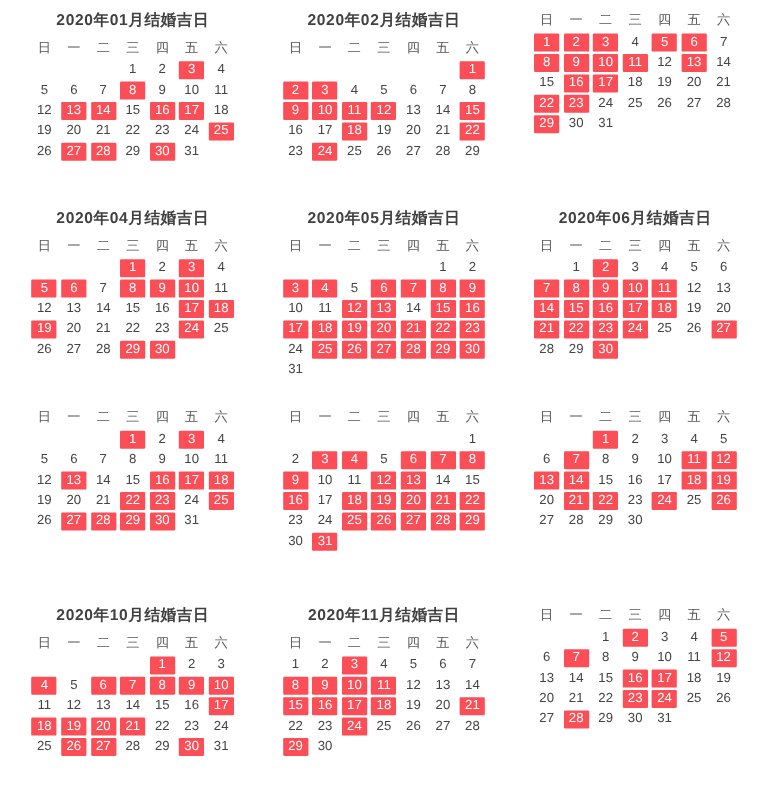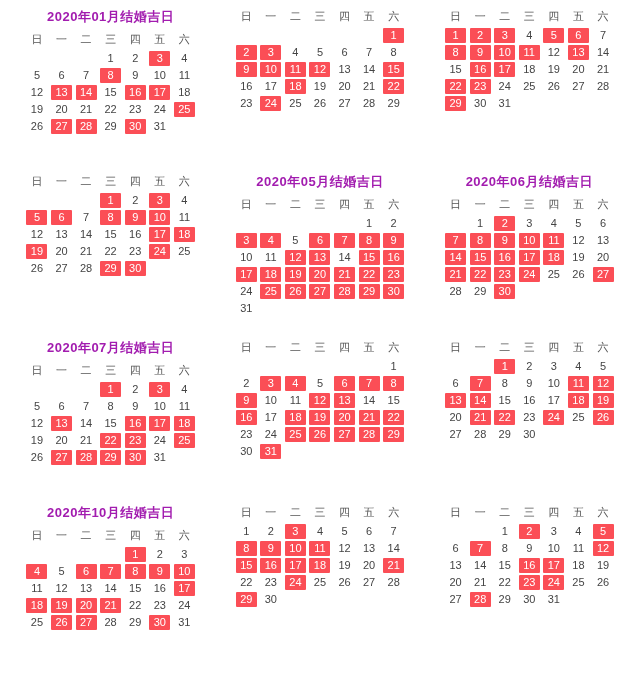--- a/index.html
+++ b/index.html
@@ -23,21 +23,21 @@
     box-sizing: border-box;
     padding: 8px 6px 4px 6px;
   }
   .month {
     display: flex;
     flex-direction: column;
     align-items: center;
     box-sizing: border-box;
   }
   .m-title {
-    color: #a21caf;
+    color: #404040;
     font-size: 13px;
     font-weight: bold;
     letter-spacing: 0.5px;
     margin-bottom: 5px;
     white-space: nowrap;
   }
   table.cal {
     border-collapse: collapse;
     table-layout: fixed;
     width: 172px;
@@ -206,20 +206,21 @@
               <span class="d">31</span>
             </td>
             <td class="empty">
               <span class="d"></span>
             </td>
           </tr>
         </tbody>
       </table>
     </div>
     <div class="month">
+      <div class="m-title">2020年02月结婚吉日</div>
       <table class="cal">
         <thead>
           <tr>
             <th>日</th>
             <th>一</th>
             <th>二</th>
             <th>三</th>
             <th>四</th>
             <th>五</th>
             <th>六</th>
@@ -470,20 +471,21 @@
               <span class="d"></span>
             </td>
             <td class="empty">
               <span class="d"></span>
             </td>
           </tr>
         </tbody>
       </table>
     </div>
     <div class="month">
+      <div class="m-title">2020年04月结婚吉日</div>
       <table class="cal">
         <thead>
           <tr>
             <th>日</th>
             <th>一</th>
             <th>二</th>
             <th>三</th>
             <th>四</th>
             <th>五</th>
             <th>六</th>
@@ -891,21 +893,20 @@
               <span class="d"></span>
             </td>
             <td class="empty">
               <span class="d"></span>
             </td>
           </tr>
         </tbody>
       </table>
     </div>
     <div class="month">
-      <div class="m-title">2020年07月结婚吉日</div>
       <table class="cal">
         <thead>
           <tr>
             <th>日</th>
             <th>一</th>
             <th>二</th>
             <th>三</th>
             <th>四</th>
             <th>五</th>
             <th>六</th>
@@ -1444,20 +1445,21 @@
               <span class="d">30</span>
             </td>
             <td class="">
               <span class="d">31</span>
             </td>
           </tr>
         </tbody>
       </table>
     </div>
     <div class="month">
+      <div class="m-title">2020年11月结婚吉日</div>
       <table class="cal">
         <thead>
           <tr>
             <th>日</th>
             <th>一</th>
             <th>二</th>
             <th>三</th>
             <th>四</th>
             <th>五</th>
             <th>六</th>

